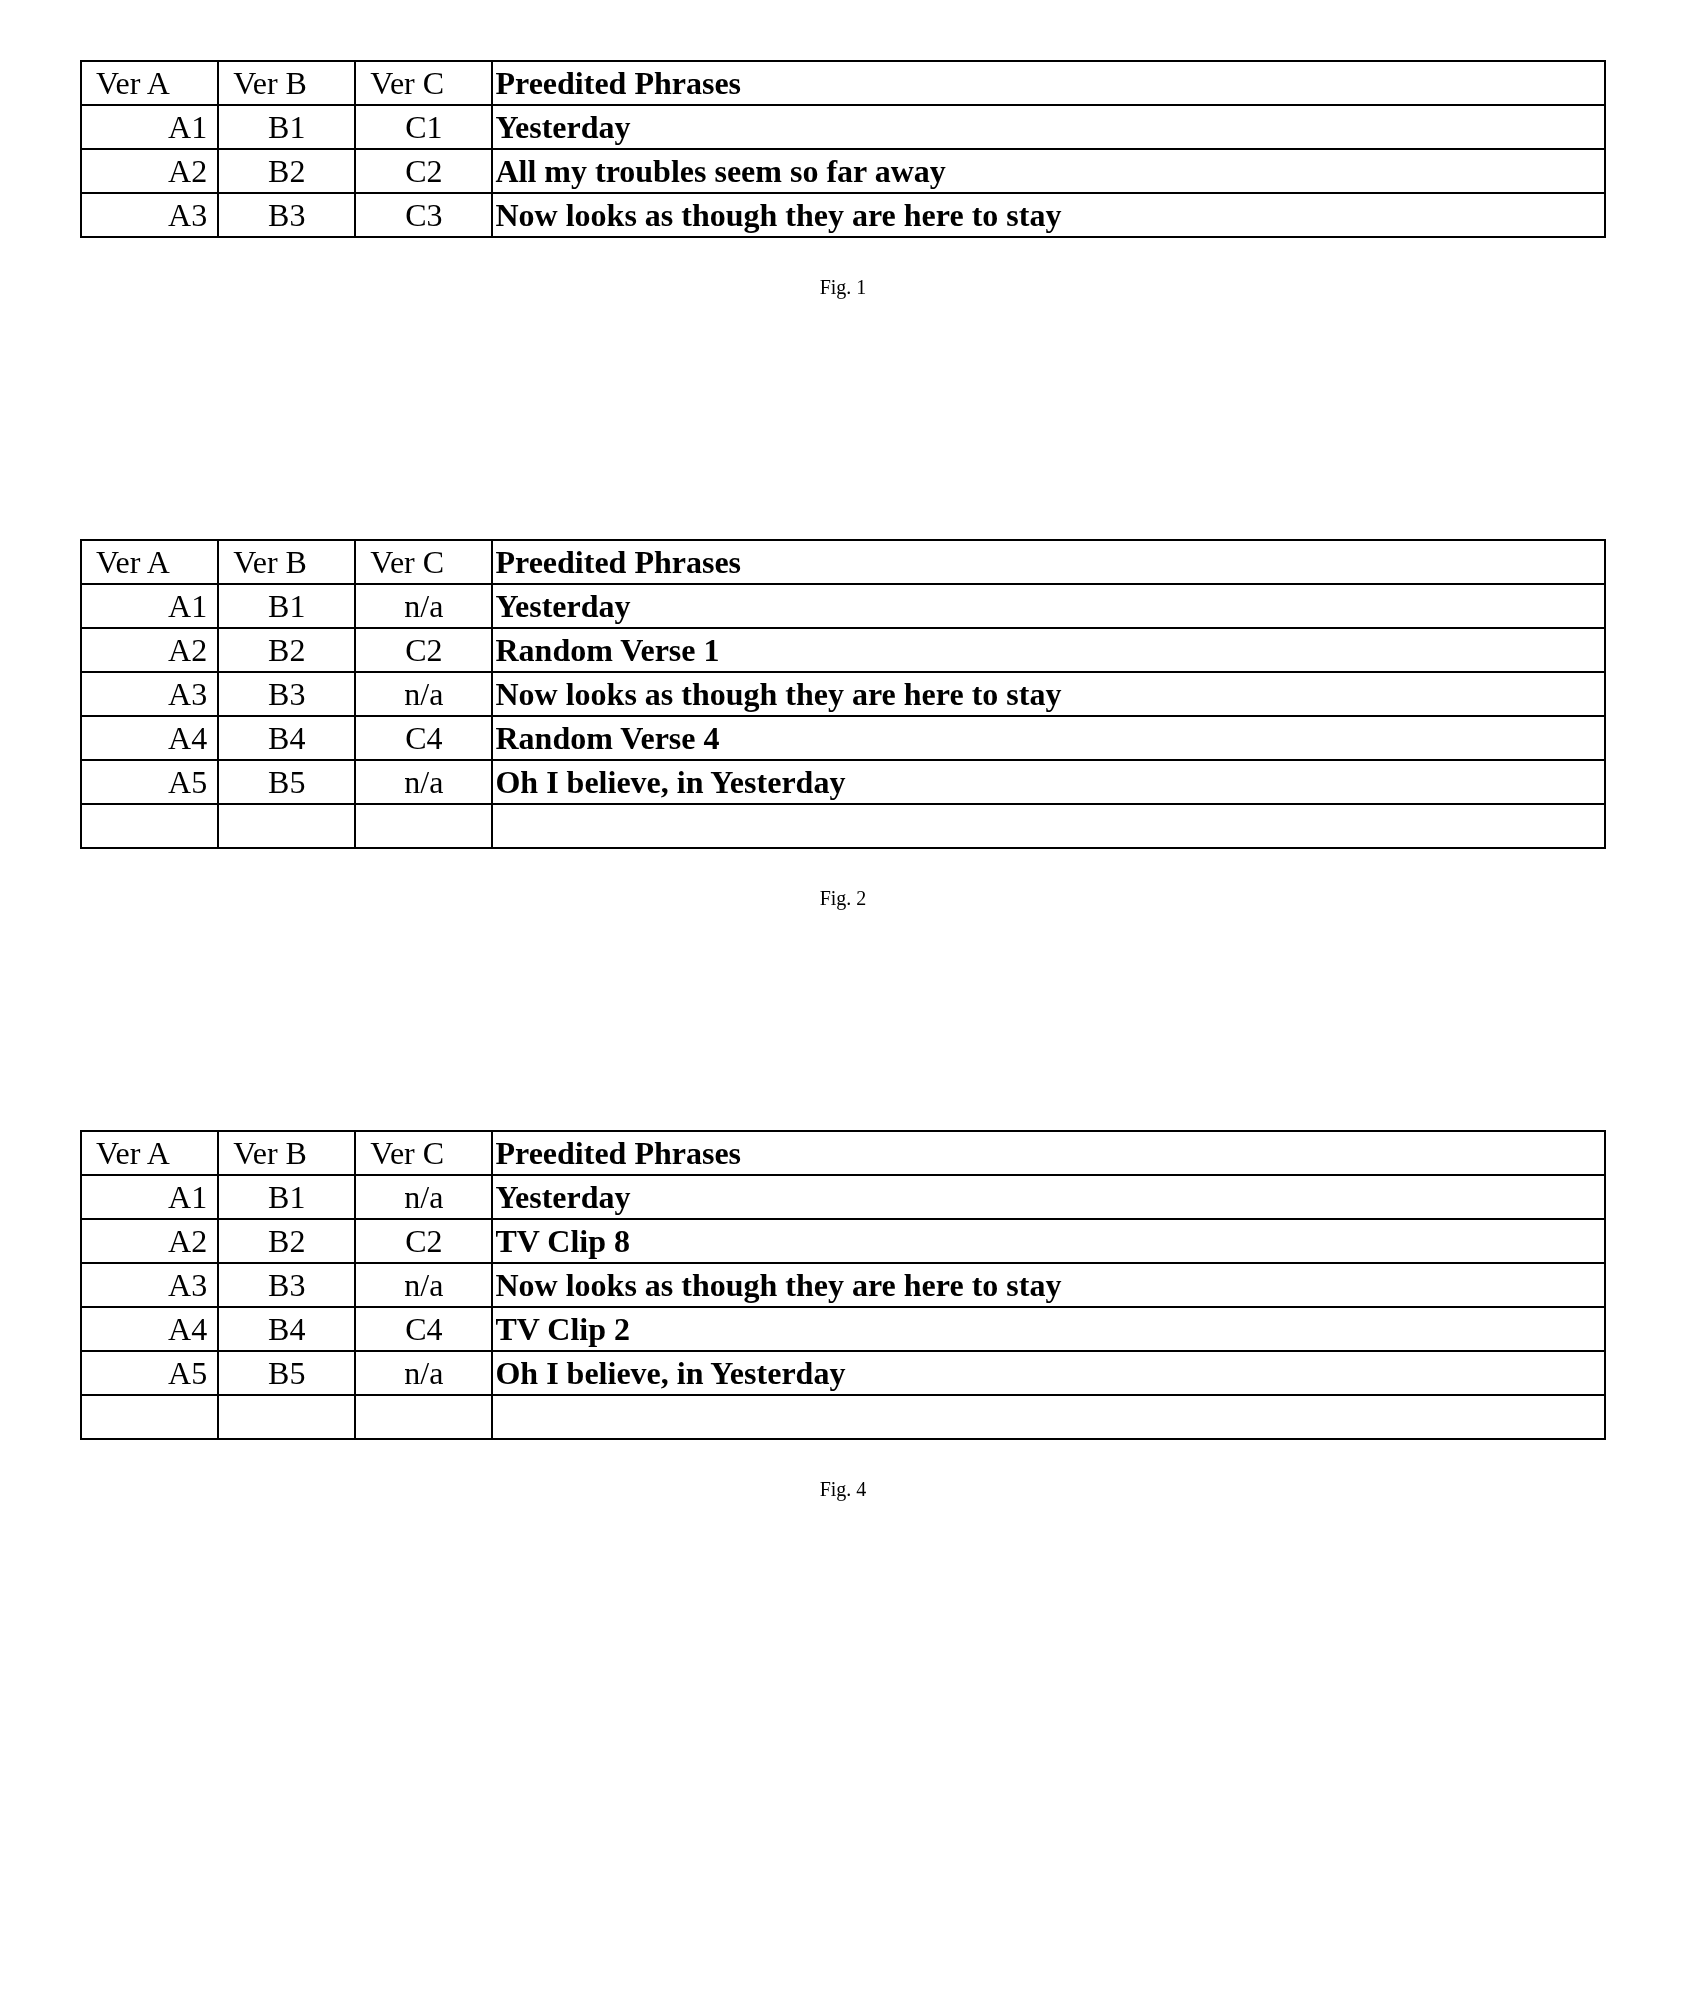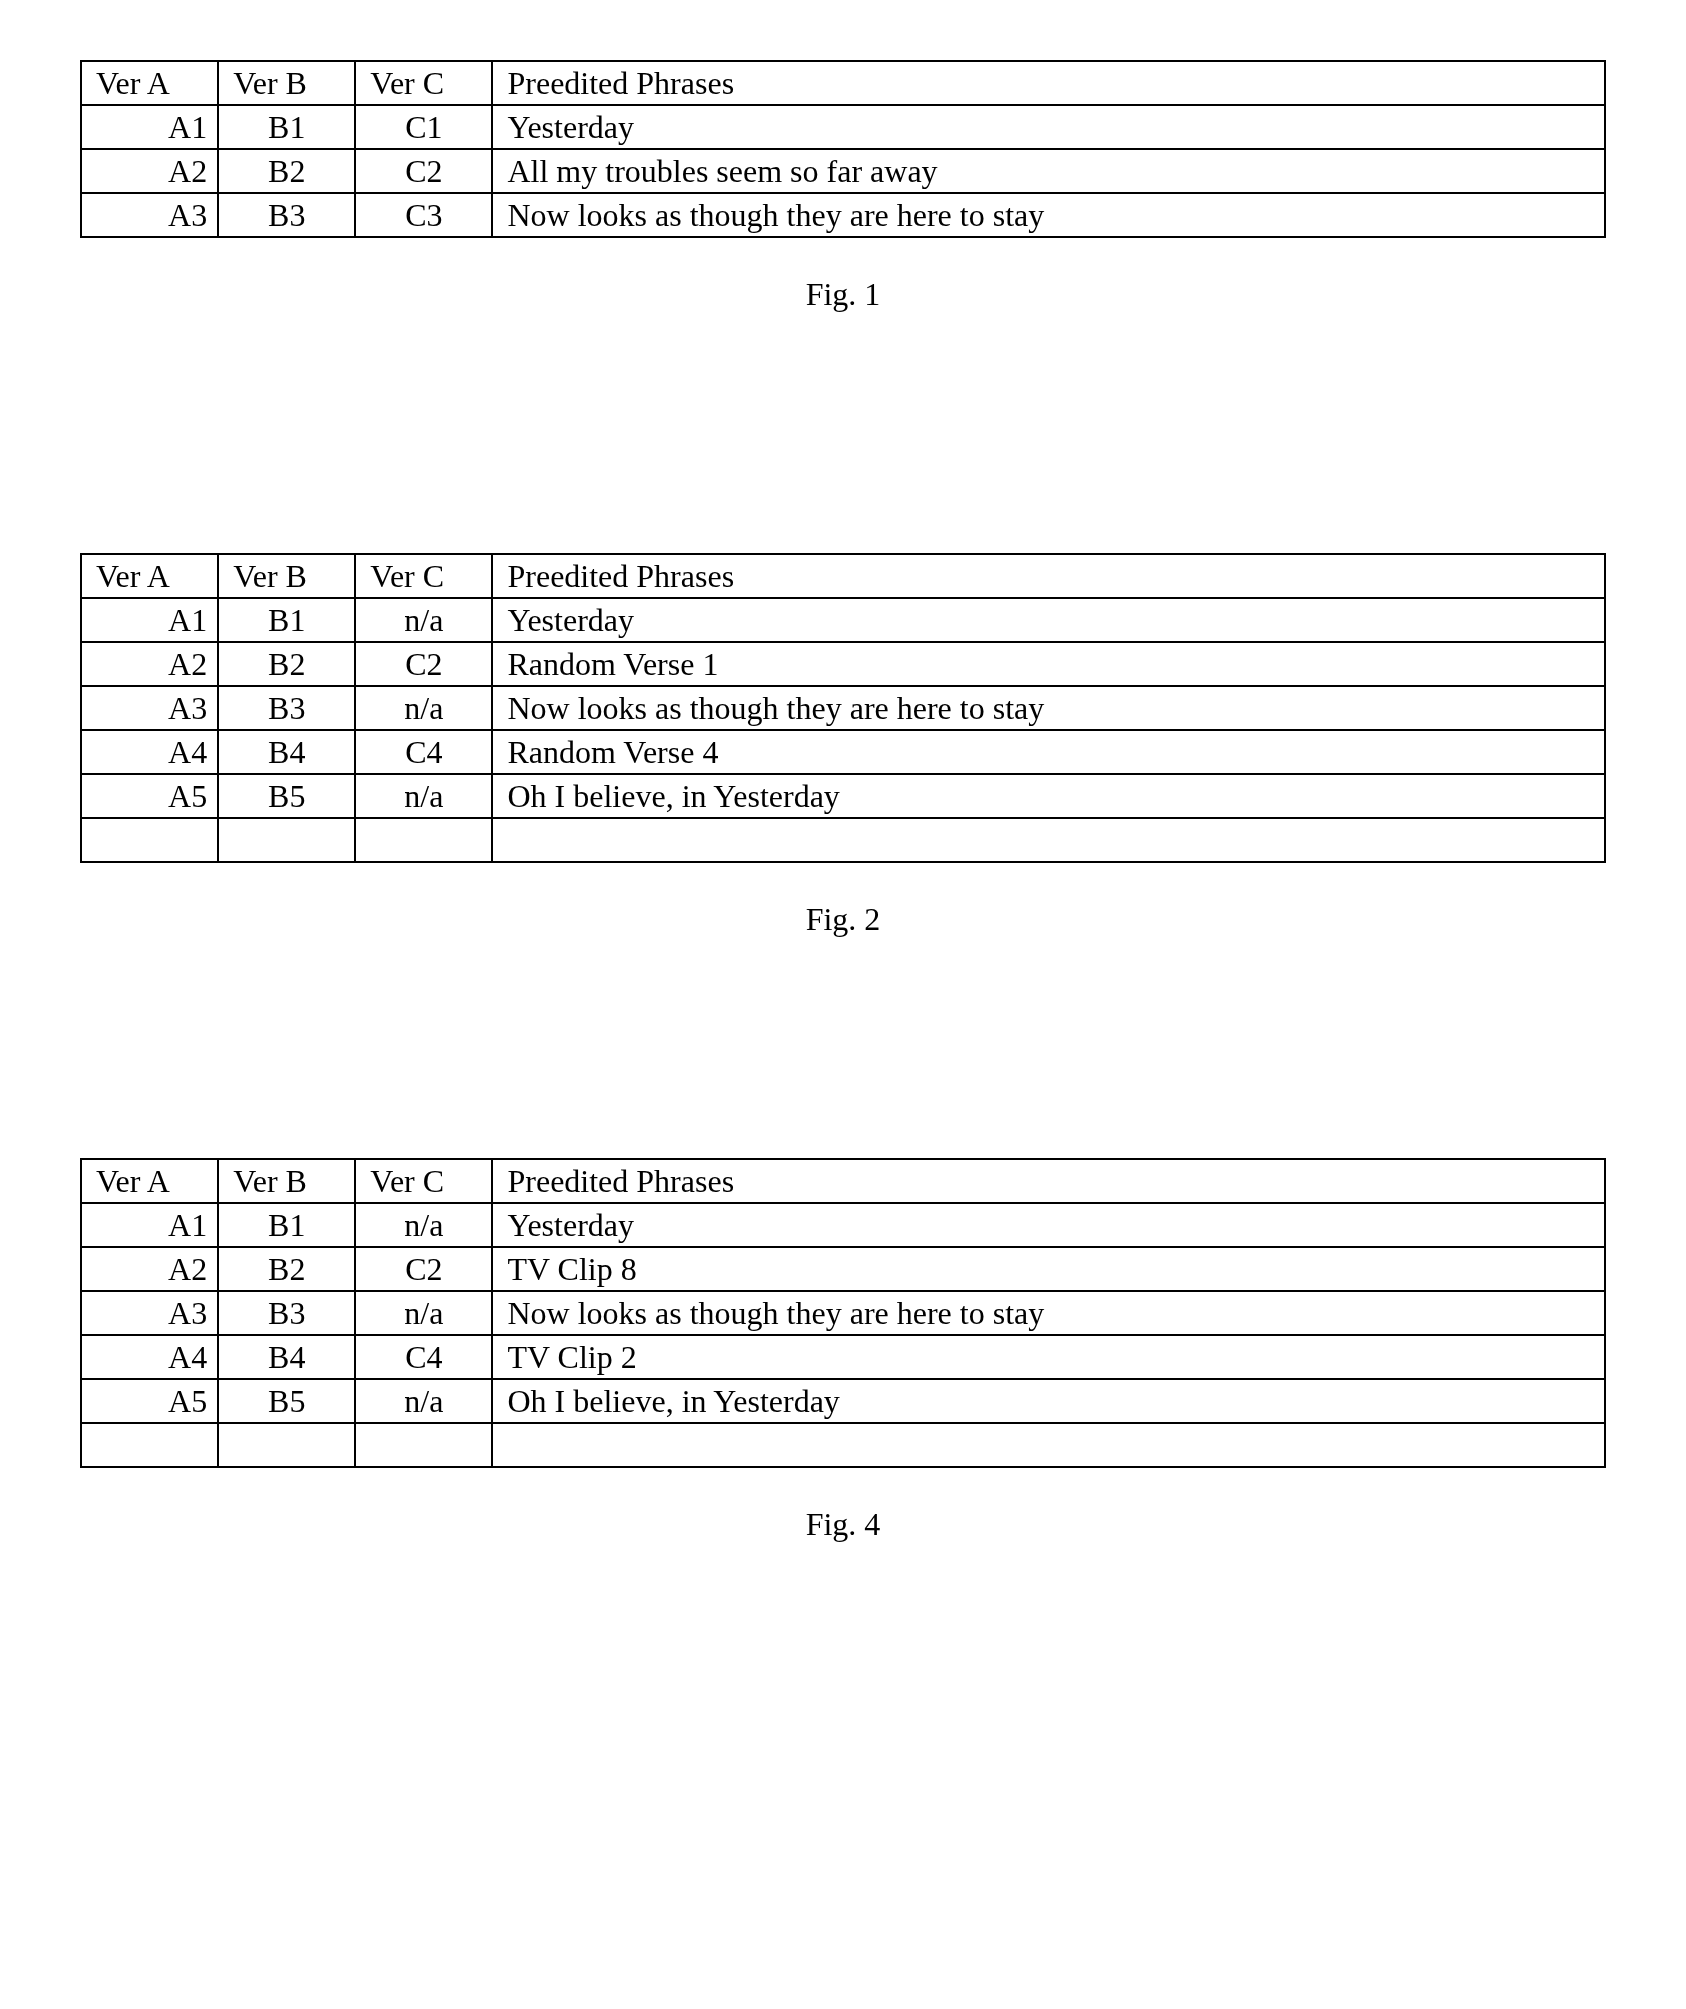--- a/index.html
+++ b/index.html
@@ -25,31 +25,31 @@
       padding: 2px 10px;
       vertical-align: middle;
       height: 44px;
       box-sizing: border-box;
       overflow: hidden;
       white-space: nowrap;
     }
     .col-a { width: 9%; text-align: right; }
     .col-b { width: 9%; text-align: center; }
     .col-c { width: 9%; text-align: center; }
-    .col-d { width: 73%; text-align: left; padding-left: 14px; }
+    .col-d { width: 73%; text-align: left; padding-left: 2px; font-weight: bold; }
     .header-row td.col-a,
     .header-row td.col-b,
     .header-row td.col-c {
       text-align: left;
       padding-left: 14px;
     }
     .caption {
       text-align: center;
       margin-top: 38px;
-      font-size: 32px;
+      font-size: 20px;
     }
     .spacer {
       height: 200px;
     }
     .spacer-small {
       height: 180px;
     }
   </style>
 </head>
 <body>

